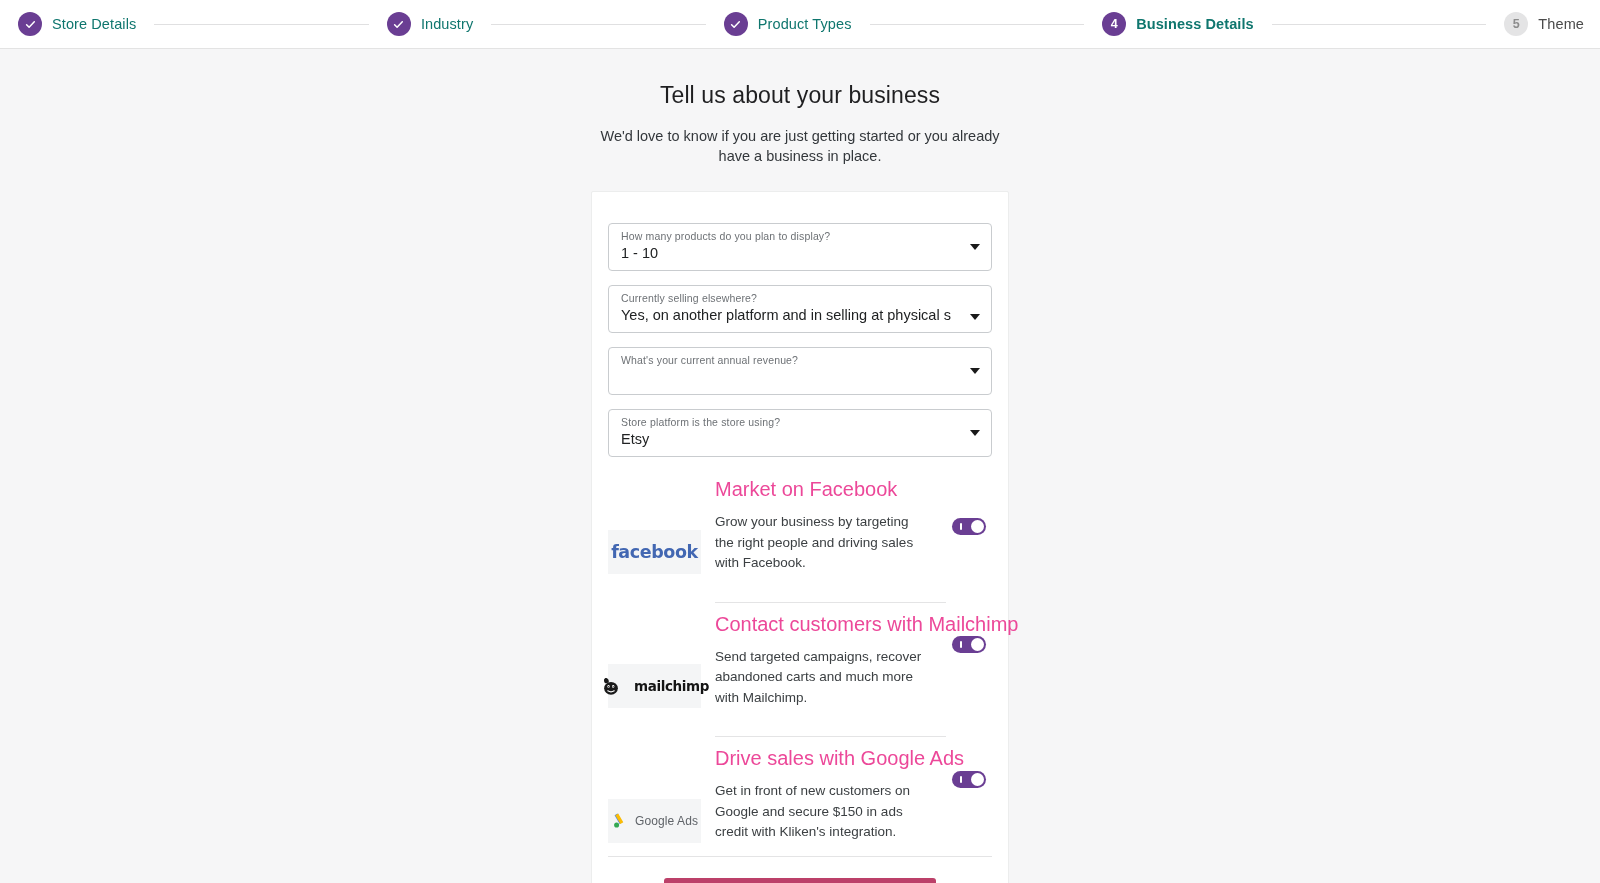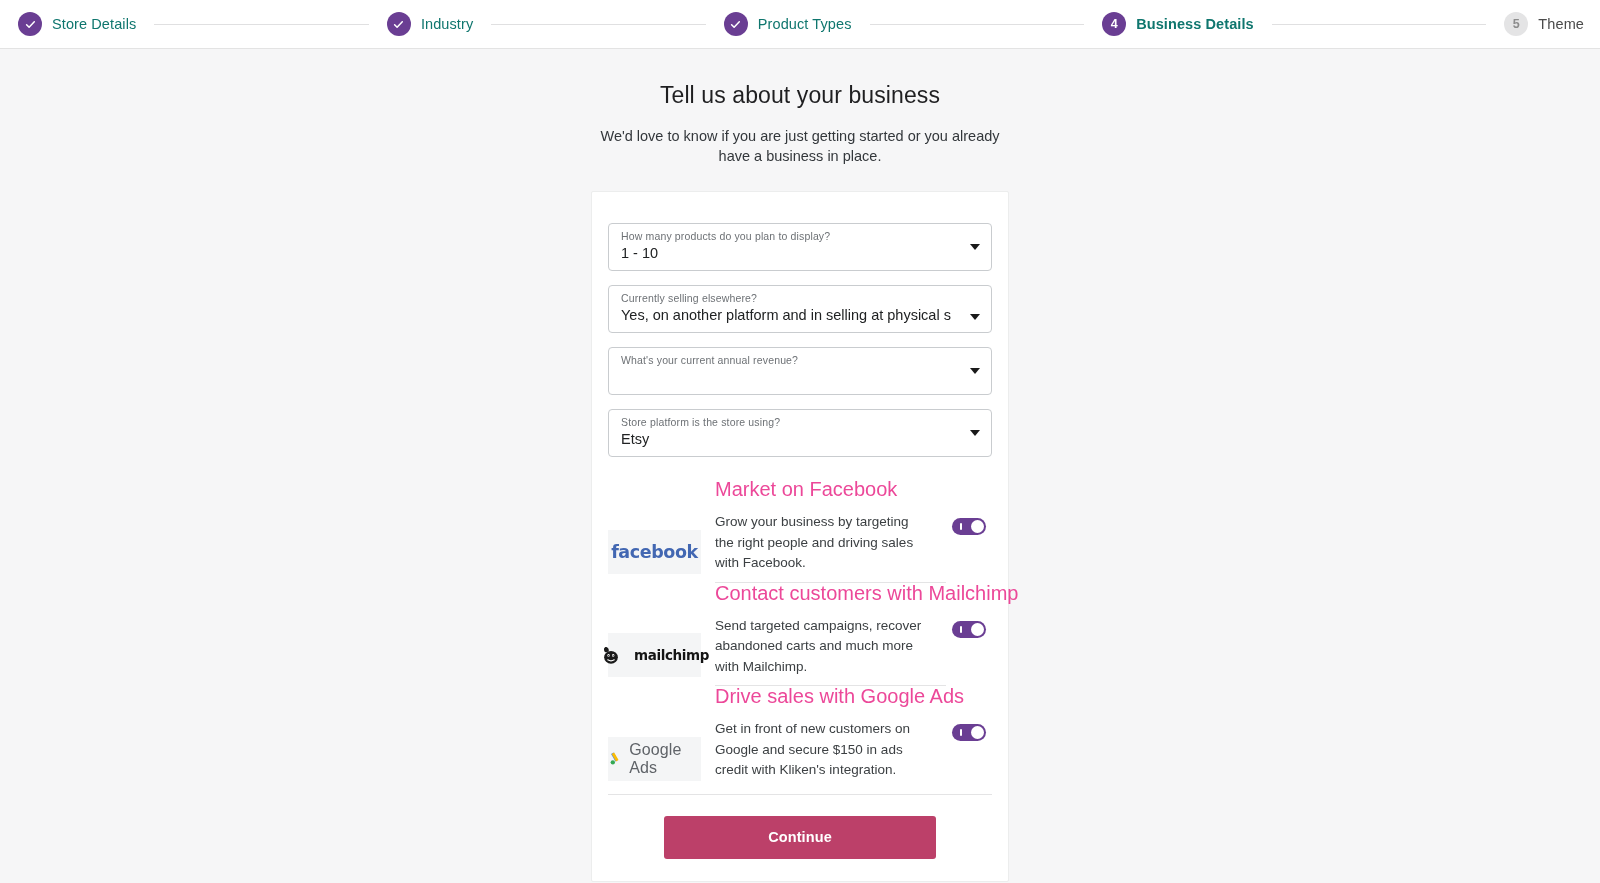--- a/index.html
+++ b/index.html
@@ -155,21 +155,21 @@
 
   .field.truncated .field-caret { top: 68%; }
 
   
   .integration {
     display: flex;
     align-items: flex-end;
     padding-top: 8px;
   }
 
-  .integration + .integration .int-body { border-top: 1px solid #e4e4e5; padding-top: 0; }
+  .integration + .integration .int-body { border-top: 1px solid #e4e4e5; padding-top: 11px; margin-top: 20px; }
   .integration + .integration .int-logo { margin-top: 13px; }
 
   .int-logo {
     width: 93px;
     height: 44px;
     flex: 0 0 auto;
     background: #f4f5f6;
     display: flex;
     align-items: center;
     justify-content: center;
@@ -259,21 +259,21 @@
     letter-spacing: -0.4px;
   }
 
   .ga-logo {
     display: flex;
     align-items: center;
     gap: 5px;
   }
 
   .ga-word {
-    font-size: 16px;
+    font-size: 12px;
     color: #5f6368;
     letter-spacing: 0.1px;
   }
 
   
   .card-footer {
     border-top: 1px solid #e4e4e5;
     margin-top: 13px;
     padding-top: 21px;
     padding-bottom: 22px;

